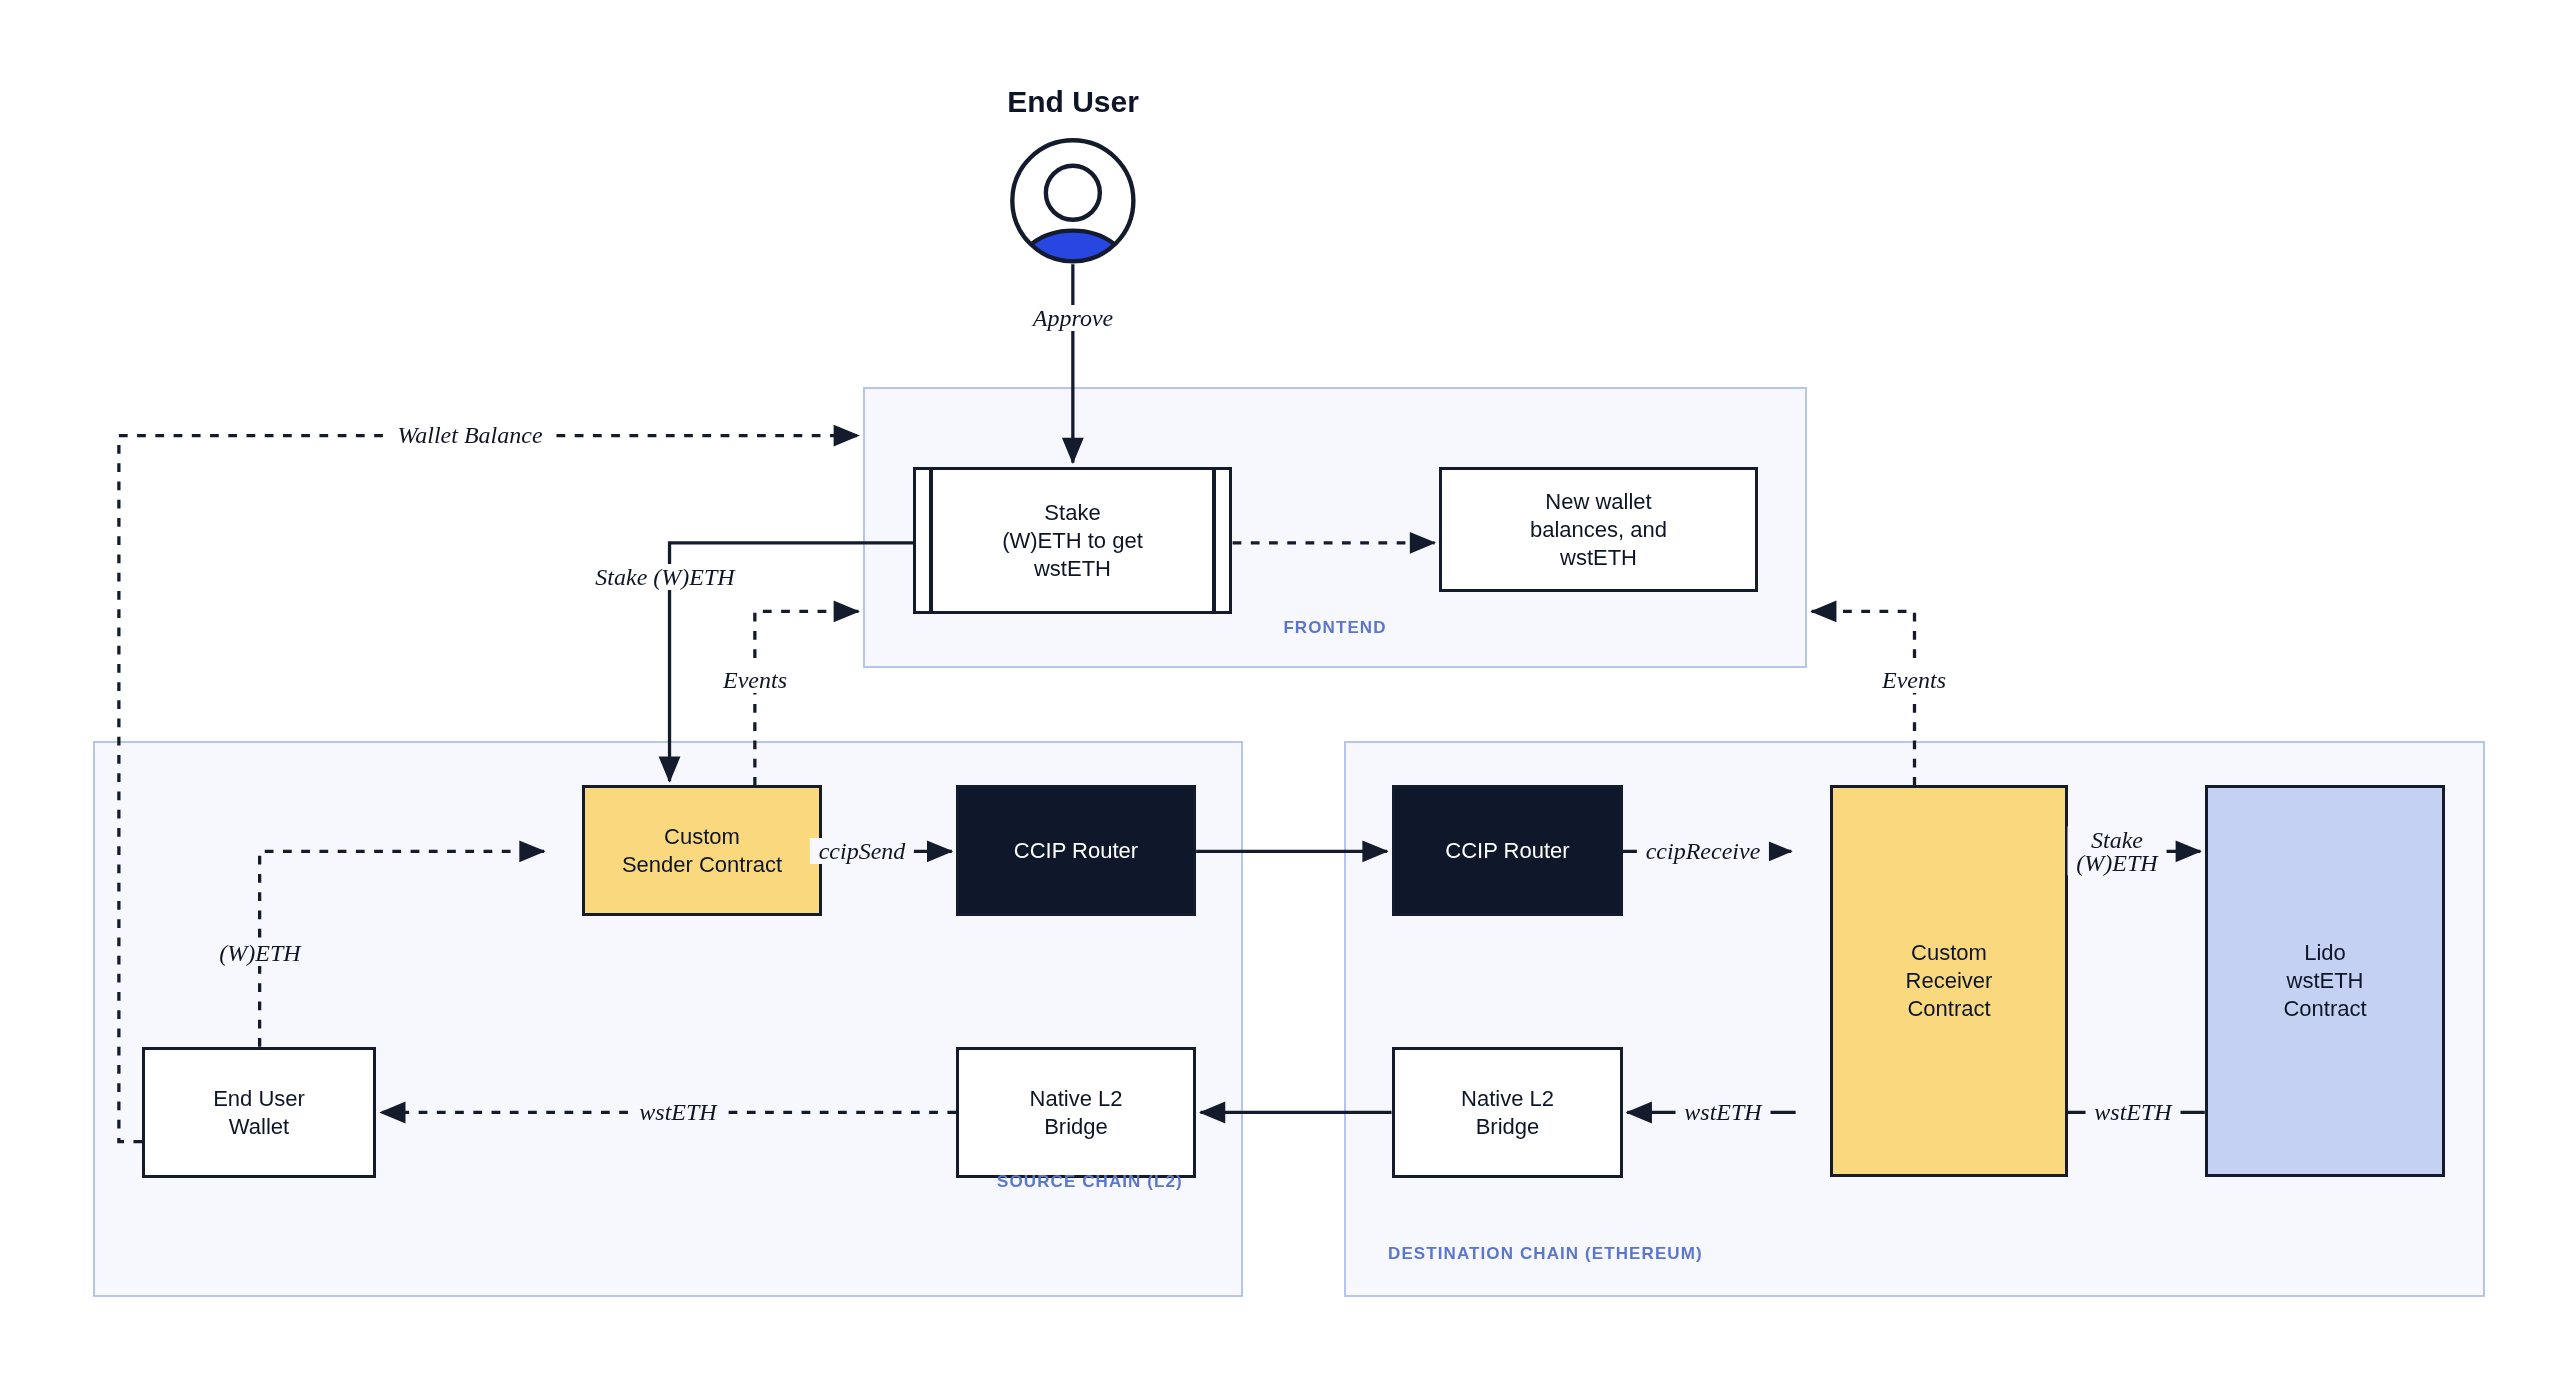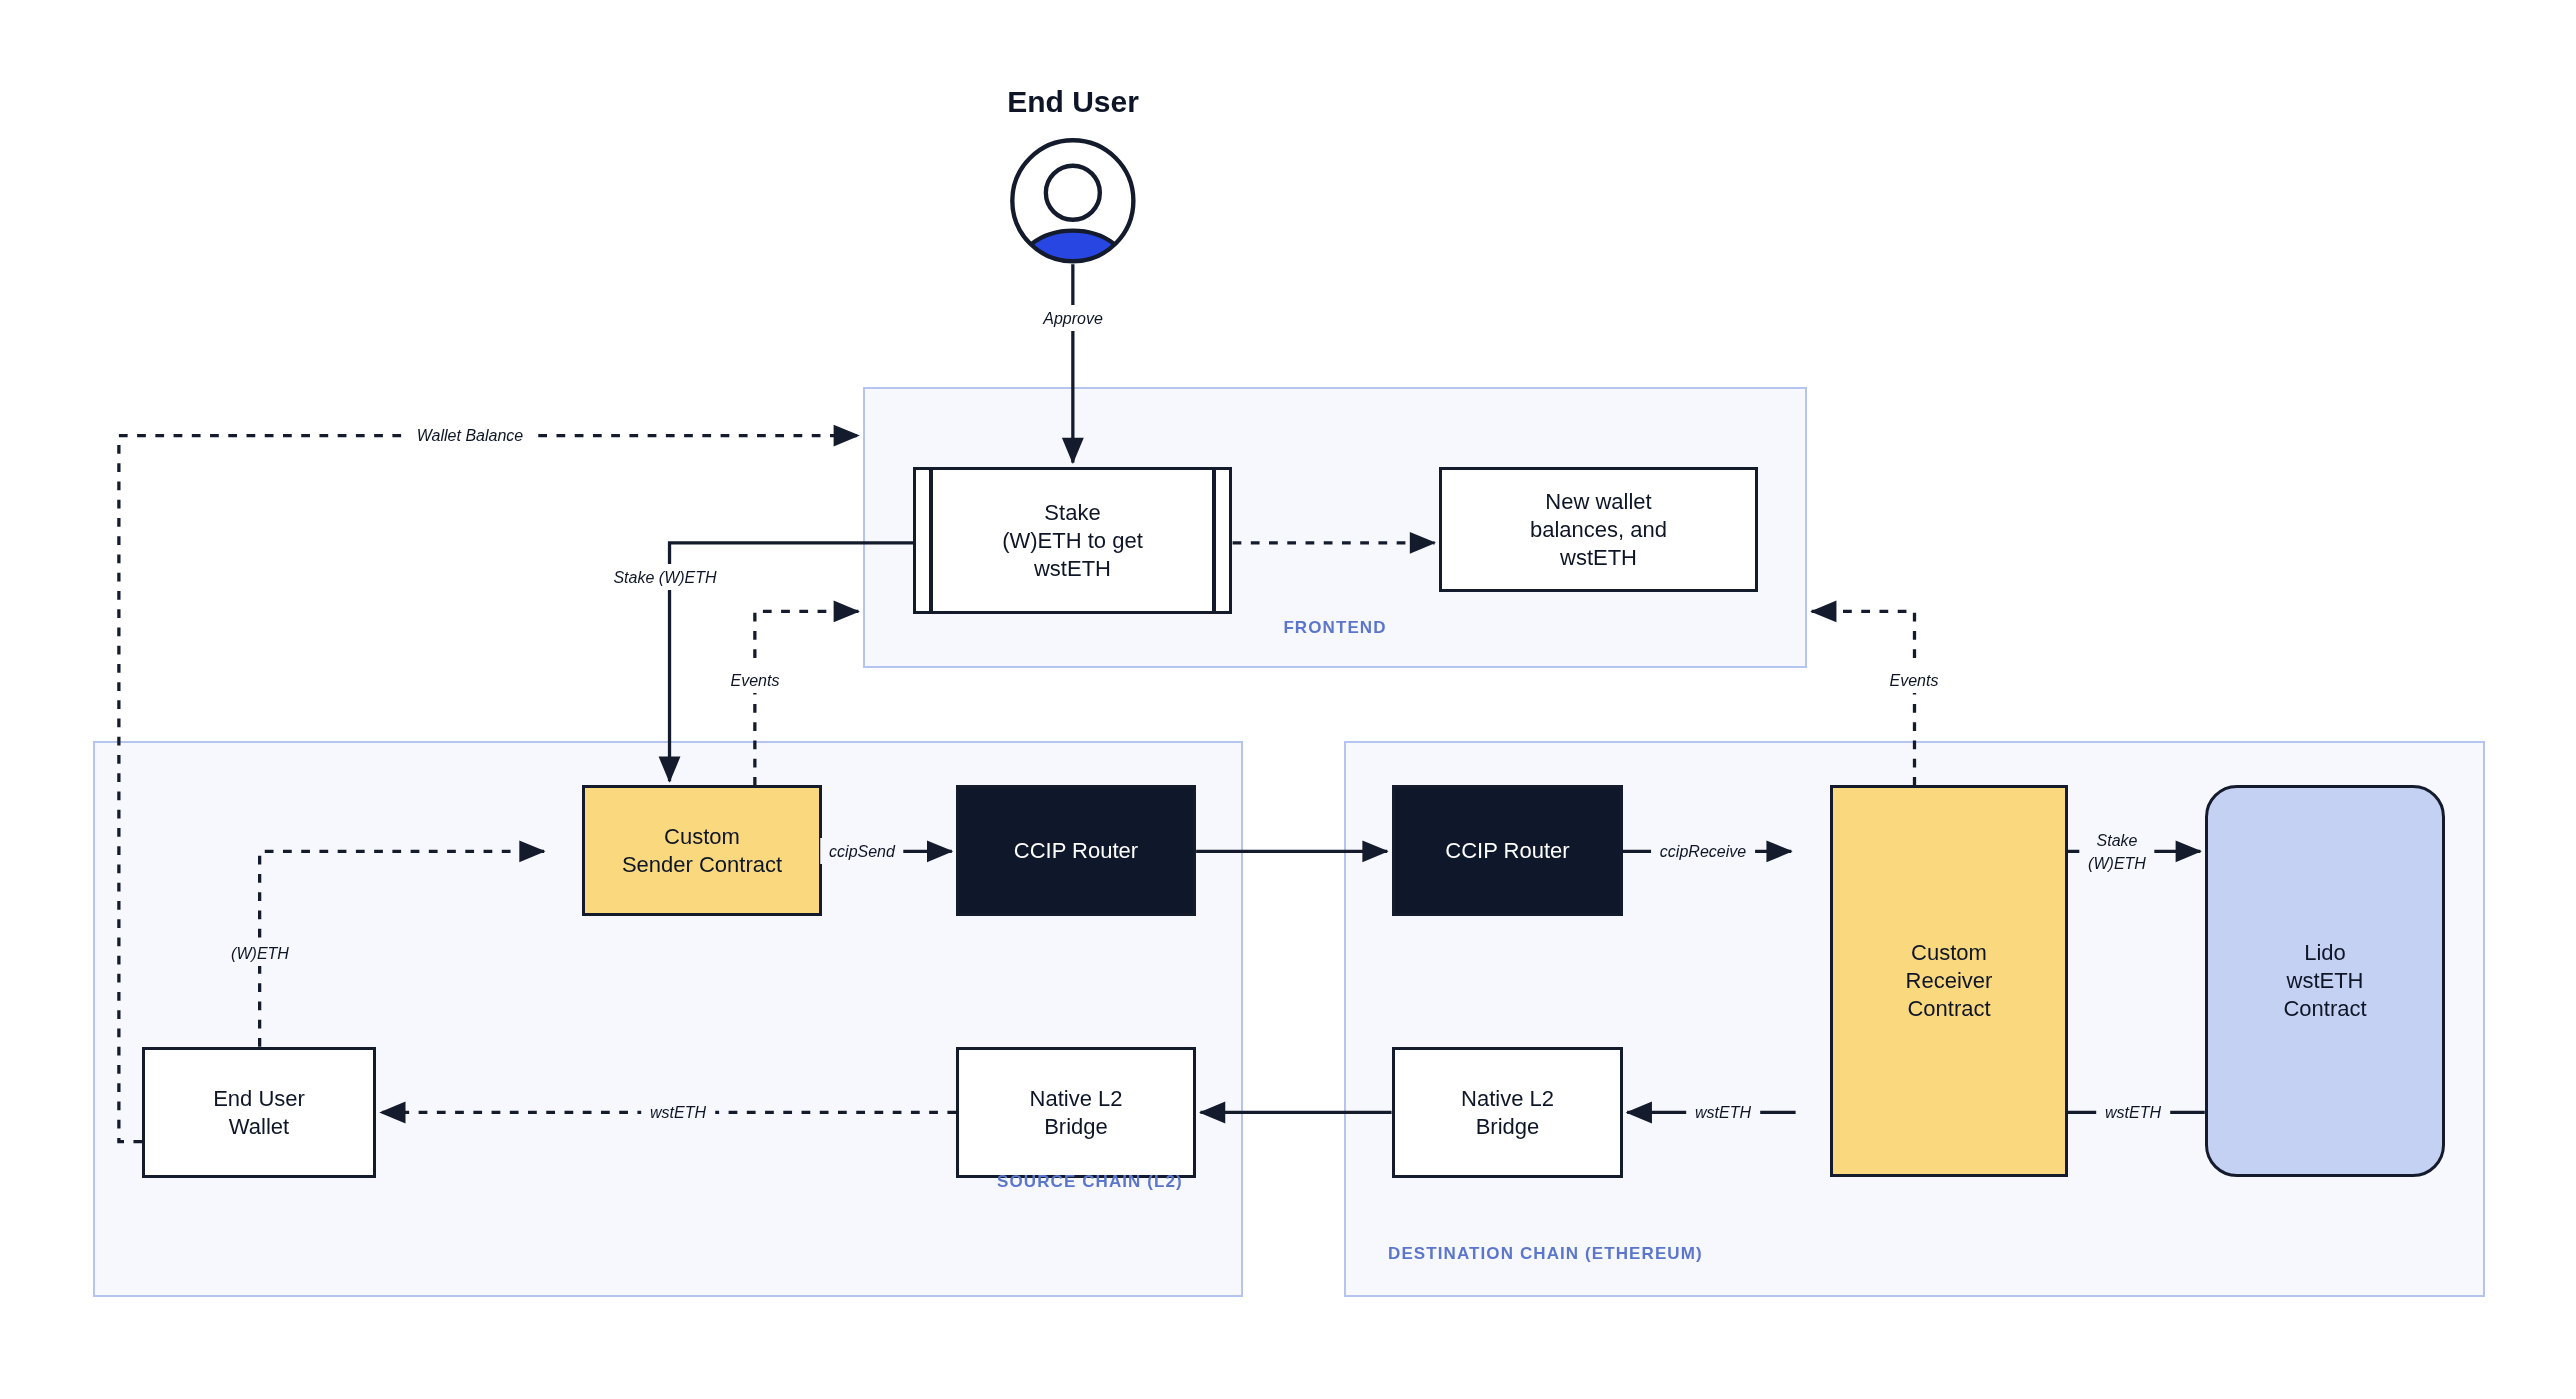--- a/index.html
+++ b/index.html
@@ -22,22 +22,22 @@
     font-size:22px;line-height:28px;white-space:pre-line;z-index:3;color:#0D1526;
   }
   .node.yellow{background:#FAD87E;margin-left:34px;}
   .node.blue{background:#0f172a;color:#ffffff;}
   .node.lido{background:#C5D1F3;}
   .node.subroutine .bar{position:absolute;top:0;bottom:0;width:3.6px;background:#141B2D;}
   .node.subroutine .bar.left{left:13px;}
   .node.subroutine .bar.right{right:13px;}
   
   .elabel{
-    position:absolute;transform:translate(-50%,-50%);font-size:16px;font-style:italic;
-    line-height:23px;white-space:pre-line;text-align:center;padding:1.5px 8.8px;z-index:4;color:#0D1526;
+    position:absolute;transform:translate(-50%,-50%);font-size:24px;font-style:italic;
+    line-height:23px;white-space:pre-line;text-align:center;padding:1.5px 8.8px;z-index:4;color:#0D1526;font-family:Liberation Serif, serif;
   }
   .elabel.on-white{background:#ffffff;}
   .elabel.on-section{background:#F7F8FD;}
   
   #end-user-title{
     position:absolute;left:927px;top:85px;width:292px;text-align:center;
     font-size:30px;font-weight:bold;color:#0D1526;z-index:4;
   }
 </style>
 </head>
@@ -114,21 +114,21 @@
 
   <div class="node" style="left:956px;top:1047px;width:240px;height:131px;">Native L2
 Bridge</div>
 
   <div class="node blue" style="left:1392px;top:785px;width:231px;height:131px;">CCIP Router</div>
 
   <div class="node yellow" style="left:1796px;top:785px;width:238px;height:392px;">Custom
 Receiver
 Contract</div>
 
-  <div class="node lido" style="left:2205px;top:785px;width:240px;height:392px;border-radius:32px;">Lido
+  <div class="node lido" style="left:2205px;top:785px;width:240px;height:392px;">Lido
 wstETH
 Contract</div>
 
   <div class="node" style="left:1392px;top:1047px;width:231px;height:131px;">Native L2
 Bridge</div>
 
   <div class="elabel on-white" style="left:1073px;top:318px;">Approve</div>
 
   <div class="elabel on-white" style="left:470px;top:435px;">Wallet Balance</div>
 

